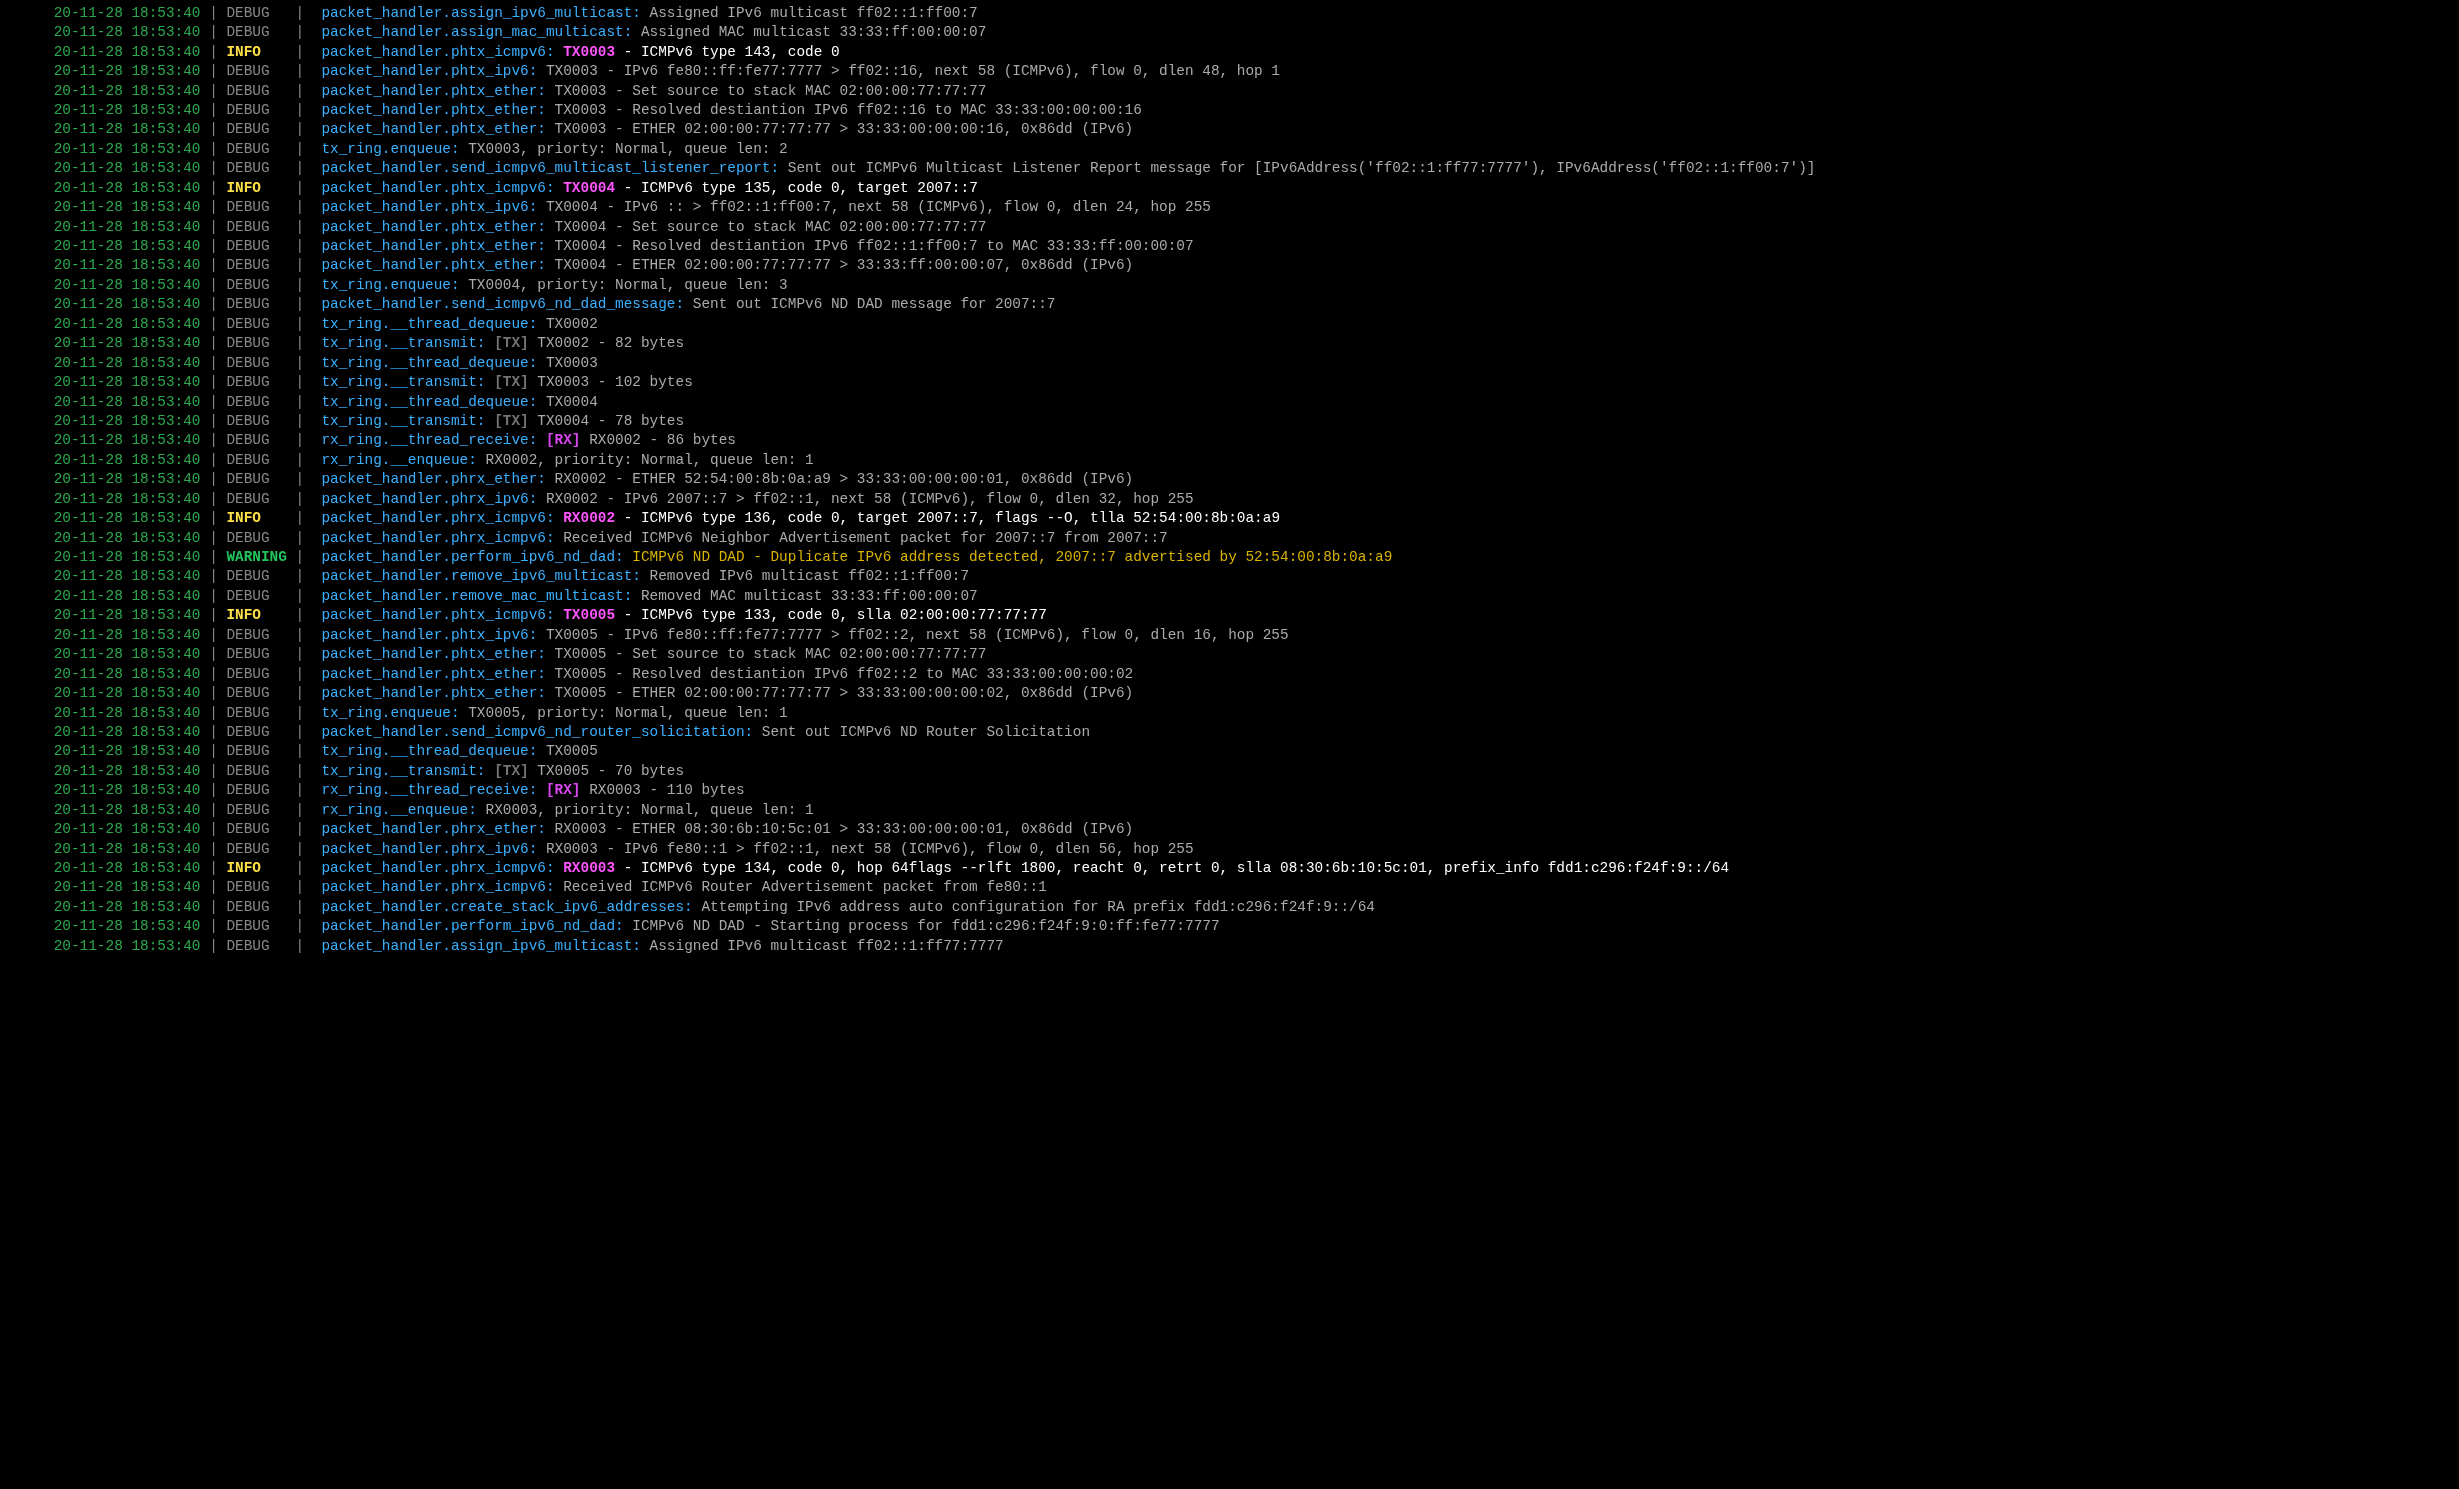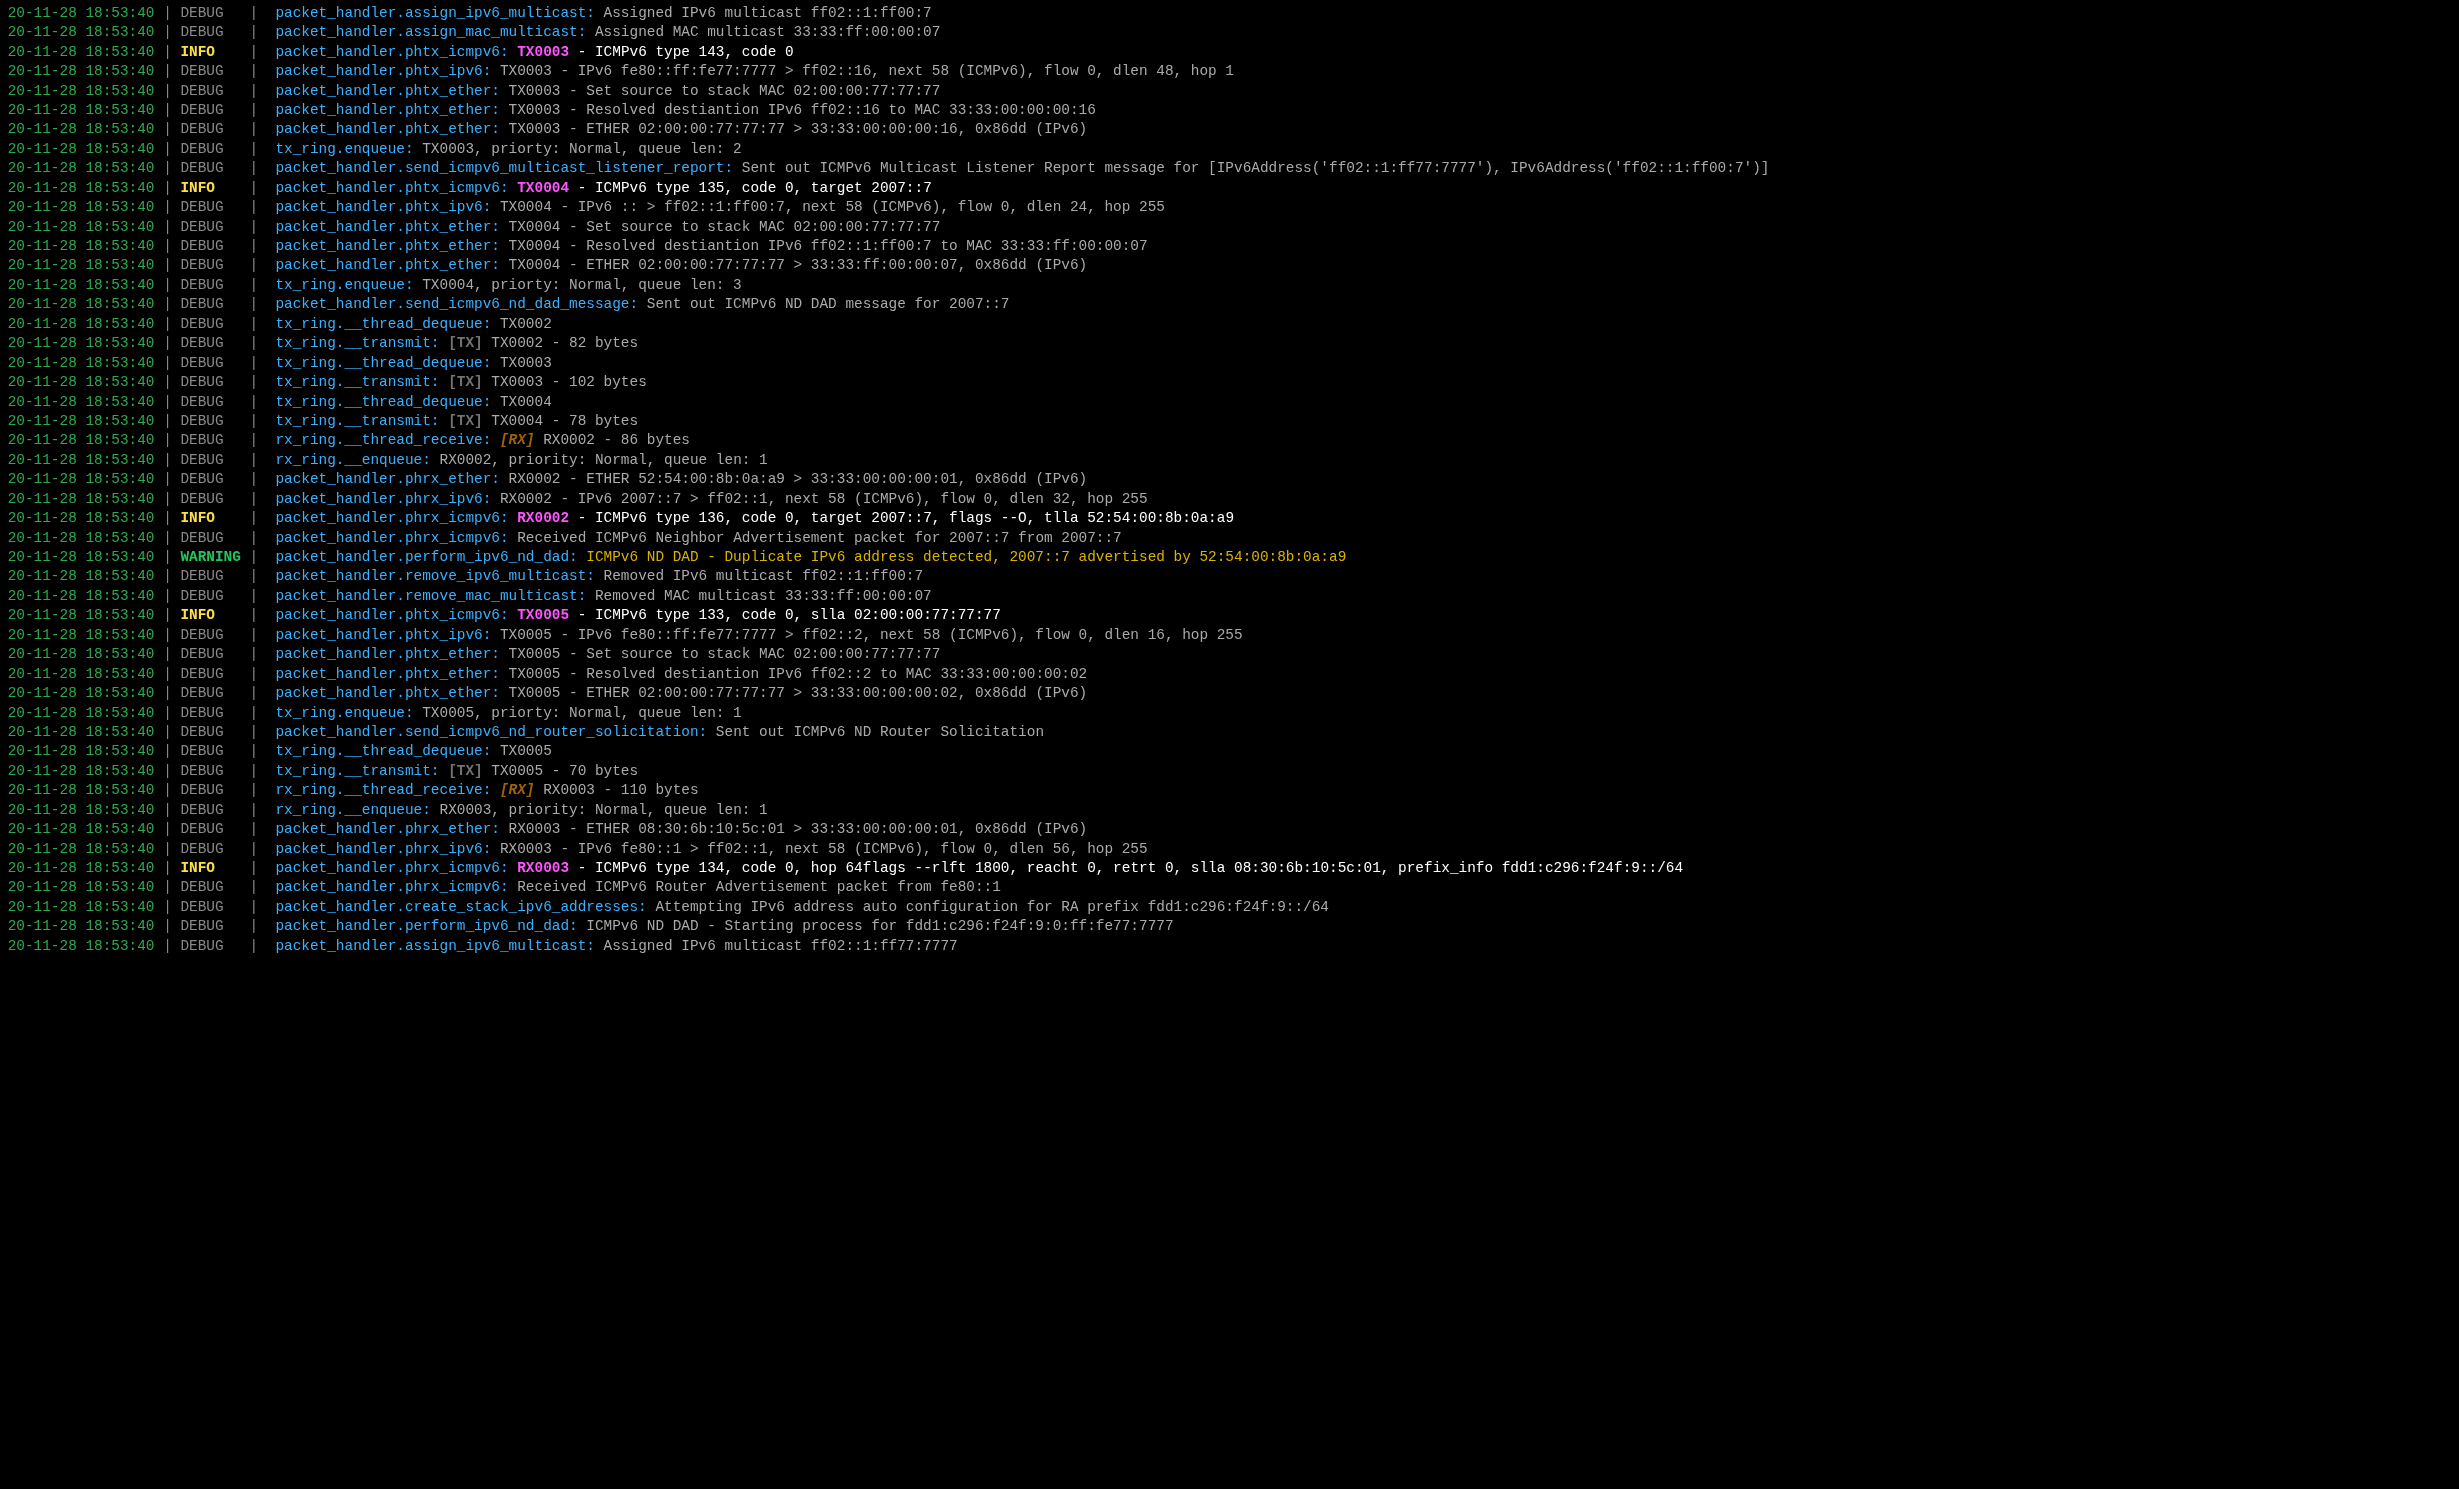--- a/index.html
+++ b/index.html
@@ -10,30 +10,30 @@
     font-family: "Menlo", "Consolas", "Courier New", monospace;
     font-size: 14.4px;
     line-height: 1.35;
     width: 2459px;
   }
   .log {
     padding: 3.8px 7.7px 9.6px 7.7px;
     white-space: pre-wrap;
     word-break: break-all;
   }
-  .line { display: block; }
+  .line { display: block; margin-left: 46px; }
   .ts   { color: #2fa94f; }       
   .sep  { color: #888; }          
   .lvl-DEBUG   { color: #888; }
   .lvl-INFO    { color: #fde047; font-weight: bold; }
   .lvl-WARNING { color: #22c55e; font-weight: bold; }
   .src  { color: #3bb0ff; }       
   .msg  { color: #aaa; }
   .msg-INFO { color: #ffffff; font-weight: normal; }
   .txid { color: #ff55ff; font-weight: bold; }  
   .txtag{ color: #737373; font-weight: bold; }  
-  .rxtag{ color: #a16207; font-weight: bold; font-style: italic; }  
+  .rxtag{ color: #d946ef; font-weight: bold; }  
 </style>
 </head>
 <body>
 
 <div class="log" id="log"><div class="line"><span class="ts">20-11-28 18:53:40</span><span class="sep"> | </span><span class="lvl-DEBUG">DEBUG  </span><span class="sep"> |  </span><span class="src">packet_handler.assign_ipv6_multicast: </span><span class="msg">Assigned IPv6 multicast ff02::1:ff00:7</span></div><div class="line"><span class="ts">20-11-28 18:53:40</span><span class="sep"> | </span><span class="lvl-DEBUG">DEBUG  </span><span class="sep"> |  </span><span class="src">packet_handler.assign_mac_multicast: </span><span class="msg">Assigned MAC multicast 33:33:ff:00:00:07</span></div><div class="line"><span class="ts">20-11-28 18:53:40</span><span class="sep"> | </span><span class="lvl-INFO">INFO   </span><span class="sep"> |  </span><span class="src">packet_handler.phtx_icmpv6: </span><span class="txid">TX0003</span><span class="msg-INFO"> - ICMPv6 type 143, code 0</span></div><div class="line"><span class="ts">20-11-28 18:53:40</span><span class="sep"> | </span><span class="lvl-DEBUG">DEBUG  </span><span class="sep"> |  </span><span class="src">packet_handler.phtx_ipv6: </span><span class="msg">TX0003 - IPv6 fe80::ff:fe77:7777 &gt; ff02::16, next 58 (ICMPv6), flow 0, dlen 48, hop 1</span></div><div class="line"><span class="ts">20-11-28 18:53:40</span><span class="sep"> | </span><span class="lvl-DEBUG">DEBUG  </span><span class="sep"> |  </span><span class="src">packet_handler.phtx_ether: </span><span class="msg">TX0003 - Set source to stack MAC 02:00:00:77:77:77</span></div><div class="line"><span class="ts">20-11-28 18:53:40</span><span class="sep"> | </span><span class="lvl-DEBUG">DEBUG  </span><span class="sep"> |  </span><span class="src">packet_handler.phtx_ether: </span><span class="msg">TX0003 - Resolved destiantion IPv6 ff02::16 to MAC 33:33:00:00:00:16</span></div><div class="line"><span class="ts">20-11-28 18:53:40</span><span class="sep"> | </span><span class="lvl-DEBUG">DEBUG  </span><span class="sep"> |  </span><span class="src">packet_handler.phtx_ether: </span><span class="msg">TX0003 - ETHER 02:00:00:77:77:77 &gt; 33:33:00:00:00:16, 0x86dd (IPv6)</span></div><div class="line"><span class="ts">20-11-28 18:53:40</span><span class="sep"> | </span><span class="lvl-DEBUG">DEBUG  </span><span class="sep"> |  </span><span class="src">tx_ring.enqueue: </span><span class="msg">TX0003, priorty: Normal, queue len: 2</span></div><div class="line"><span class="ts">20-11-28 18:53:40</span><span class="sep"> | </span><span class="lvl-DEBUG">DEBUG  </span><span class="sep"> |  </span><span class="src">packet_handler.send_icmpv6_multicast_listener_report: </span><span class="msg">Sent out ICMPv6 Multicast Listener Report message for [IPv6Address('ff02::1:ff77:7777'), IPv6Address('ff02::1:ff00:7')]</span></div><div class="line"><span class="ts">20-11-28 18:53:40</span><span class="sep"> | </span><span class="lvl-INFO">INFO   </span><span class="sep"> |  </span><span class="src">packet_handler.phtx_icmpv6: </span><span class="txid">TX0004</span><span class="msg-INFO"> - ICMPv6 type 135, code 0, target 2007::7</span></div><div class="line"><span class="ts">20-11-28 18:53:40</span><span class="sep"> | </span><span class="lvl-DEBUG">DEBUG  </span><span class="sep"> |  </span><span class="src">packet_handler.phtx_ipv6: </span><span class="msg">TX0004 - IPv6 :: &gt; ff02::1:ff00:7, next 58 (ICMPv6), flow 0, dlen 24, hop 255</span></div><div class="line"><span class="ts">20-11-28 18:53:40</span><span class="sep"> | </span><span class="lvl-DEBUG">DEBUG  </span><span class="sep"> |  </span><span class="src">packet_handler.phtx_ether: </span><span class="msg">TX0004 - Set source to stack MAC 02:00:00:77:77:77</span></div><div class="line"><span class="ts">20-11-28 18:53:40</span><span class="sep"> | </span><span class="lvl-DEBUG">DEBUG  </span><span class="sep"> |  </span><span class="src">packet_handler.phtx_ether: </span><span class="msg">TX0004 - Resolved destiantion IPv6 ff02::1:ff00:7 to MAC 33:33:ff:00:00:07</span></div><div class="line"><span class="ts">20-11-28 18:53:40</span><span class="sep"> | </span><span class="lvl-DEBUG">DEBUG  </span><span class="sep"> |  </span><span class="src">packet_handler.phtx_ether: </span><span class="msg">TX0004 - ETHER 02:00:00:77:77:77 &gt; 33:33:ff:00:00:07, 0x86dd (IPv6)</span></div><div class="line"><span class="ts">20-11-28 18:53:40</span><span class="sep"> | </span><span class="lvl-DEBUG">DEBUG  </span><span class="sep"> |  </span><span class="src">tx_ring.enqueue: </span><span class="msg">TX0004, priorty: Normal, queue len: 3</span></div><div class="line"><span class="ts">20-11-28 18:53:40</span><span class="sep"> | </span><span class="lvl-DEBUG">DEBUG  </span><span class="sep"> |  </span><span class="src">packet_handler.send_icmpv6_nd_dad_message: </span><span class="msg">Sent out ICMPv6 ND DAD message for 2007::7</span></div><div class="line"><span class="ts">20-11-28 18:53:40</span><span class="sep"> | </span><span class="lvl-DEBUG">DEBUG  </span><span class="sep"> |  </span><span class="src">tx_ring.__thread_dequeue: </span><span class="msg">TX0002</span></div><div class="line"><span class="ts">20-11-28 18:53:40</span><span class="sep"> | </span><span class="lvl-DEBUG">DEBUG  </span><span class="sep"> |  </span><span class="src">tx_ring.__transmit: </span><span class="txtag">[TX]</span><span class="msg"> TX0002 - 82 bytes</span></div><div class="line"><span class="ts">20-11-28 18:53:40</span><span class="sep"> | </span><span class="lvl-DEBUG">DEBUG  </span><span class="sep"> |  </span><span class="src">tx_ring.__thread_dequeue: </span><span class="msg">TX0003</span></div><div class="line"><span class="ts">20-11-28 18:53:40</span><span class="sep"> | </span><span class="lvl-DEBUG">DEBUG  </span><span class="sep"> |  </span><span class="src">tx_ring.__transmit: </span><span class="txtag">[TX]</span><span class="msg"> TX0003 - 102 bytes</span></div><div class="line"><span class="ts">20-11-28 18:53:40</span><span class="sep"> | </span><span class="lvl-DEBUG">DEBUG  </span><span class="sep"> |  </span><span class="src">tx_ring.__thread_dequeue: </span><span class="msg">TX0004</span></div><div class="line"><span class="ts">20-11-28 18:53:40</span><span class="sep"> | </span><span class="lvl-DEBUG">DEBUG  </span><span class="sep"> |  </span><span class="src">tx_ring.__transmit: </span><span class="txtag">[TX]</span><span class="msg"> TX0004 - 78 bytes</span></div><div class="line"><span class="ts">20-11-28 18:53:40</span><span class="sep"> | </span><span class="lvl-DEBUG">DEBUG  </span><span class="sep"> |  </span><span class="src">rx_ring.__thread_receive: </span><span class="rxtag">[RX]</span><span class="msg"> RX0002 - 86 bytes</span></div><div class="line"><span class="ts">20-11-28 18:53:40</span><span class="sep"> | </span><span class="lvl-DEBUG">DEBUG  </span><span class="sep"> |  </span><span class="src">rx_ring.__enqueue: </span><span class="msg">RX0002, priority: Normal, queue len: 1</span></div><div class="line"><span class="ts">20-11-28 18:53:40</span><span class="sep"> | </span><span class="lvl-DEBUG">DEBUG  </span><span class="sep"> |  </span><span class="src">packet_handler.phrx_ether: </span><span class="msg">RX0002 - ETHER 52:54:00:8b:0a:a9 &gt; 33:33:00:00:00:01, 0x86dd (IPv6)</span></div><div class="line"><span class="ts">20-11-28 18:53:40</span><span class="sep"> | </span><span class="lvl-DEBUG">DEBUG  </span><span class="sep"> |  </span><span class="src">packet_handler.phrx_ipv6: </span><span class="msg">RX0002 - IPv6 2007::7 &gt; ff02::1, next 58 (ICMPv6), flow 0, dlen 32, hop 255</span></div><div class="line"><span class="ts">20-11-28 18:53:40</span><span class="sep"> | </span><span class="lvl-INFO">INFO   </span><span class="sep"> |  </span><span class="src">packet_handler.phrx_icmpv6: </span><span class="txid">RX0002</span><span class="msg-INFO"> - ICMPv6 type 136, code 0, target 2007::7, flags --O, tlla 52:54:00:8b:0a:a9</span></div><div class="line"><span class="ts">20-11-28 18:53:40</span><span class="sep"> | </span><span class="lvl-DEBUG">DEBUG  </span><span class="sep"> |  </span><span class="src">packet_handler.phrx_icmpv6: </span><span class="msg">Received ICMPv6 Neighbor Advertisement packet for 2007::7 from 2007::7</span></div><div class="line"><span class="ts">20-11-28 18:53:40</span><span class="sep"> | </span><span class="lvl-WARNING">WARNING</span><span class="sep"> |  </span><span class="src">packet_handler.perform_ipv6_nd_dad: </span><span class="msg" style="color: rgb(217, 179, 0);">ICMPv6 ND DAD - Duplicate IPv6 address detected, 2007::7 advertised by 52:54:00:8b:0a:a9</span></div><div class="line"><span class="ts">20-11-28 18:53:40</span><span class="sep"> | </span><span class="lvl-DEBUG">DEBUG  </span><span class="sep"> |  </span><span class="src">packet_handler.remove_ipv6_multicast: </span><span class="msg">Removed IPv6 multicast ff02::1:ff00:7</span></div><div class="line"><span class="ts">20-11-28 18:53:40</span><span class="sep"> | </span><span class="lvl-DEBUG">DEBUG  </span><span class="sep"> |  </span><span class="src">packet_handler.remove_mac_multicast: </span><span class="msg">Removed MAC multicast 33:33:ff:00:00:07</span></div><div class="line"><span class="ts">20-11-28 18:53:40</span><span class="sep"> | </span><span class="lvl-INFO">INFO   </span><span class="sep"> |  </span><span class="src">packet_handler.phtx_icmpv6: </span><span class="txid">TX0005</span><span class="msg-INFO"> - ICMPv6 type 133, code 0, slla 02:00:00:77:77:77</span></div><div class="line"><span class="ts">20-11-28 18:53:40</span><span class="sep"> | </span><span class="lvl-DEBUG">DEBUG  </span><span class="sep"> |  </span><span class="src">packet_handler.phtx_ipv6: </span><span class="msg">TX0005 - IPv6 fe80::ff:fe77:7777 &gt; ff02::2, next 58 (ICMPv6), flow 0, dlen 16, hop 255</span></div><div class="line"><span class="ts">20-11-28 18:53:40</span><span class="sep"> | </span><span class="lvl-DEBUG">DEBUG  </span><span class="sep"> |  </span><span class="src">packet_handler.phtx_ether: </span><span class="msg">TX0005 - Set source to stack MAC 02:00:00:77:77:77</span></div><div class="line"><span class="ts">20-11-28 18:53:40</span><span class="sep"> | </span><span class="lvl-DEBUG">DEBUG  </span><span class="sep"> |  </span><span class="src">packet_handler.phtx_ether: </span><span class="msg">TX0005 - Resolved destiantion IPv6 ff02::2 to MAC 33:33:00:00:00:02</span></div><div class="line"><span class="ts">20-11-28 18:53:40</span><span class="sep"> | </span><span class="lvl-DEBUG">DEBUG  </span><span class="sep"> |  </span><span class="src">packet_handler.phtx_ether: </span><span class="msg">TX0005 - ETHER 02:00:00:77:77:77 &gt; 33:33:00:00:00:02, 0x86dd (IPv6)</span></div><div class="line"><span class="ts">20-11-28 18:53:40</span><span class="sep"> | </span><span class="lvl-DEBUG">DEBUG  </span><span class="sep"> |  </span><span class="src">tx_ring.enqueue: </span><span class="msg">TX0005, priorty: Normal, queue len: 1</span></div><div class="line"><span class="ts">20-11-28 18:53:40</span><span class="sep"> | </span><span class="lvl-DEBUG">DEBUG  </span><span class="sep"> |  </span><span class="src">packet_handler.send_icmpv6_nd_router_solicitation: </span><span class="msg">Sent out ICMPv6 ND Router Solicitation</span></div><div class="line"><span class="ts">20-11-28 18:53:40</span><span class="sep"> | </span><span class="lvl-DEBUG">DEBUG  </span><span class="sep"> |  </span><span class="src">tx_ring.__thread_dequeue: </span><span class="msg">TX0005</span></div><div class="line"><span class="ts">20-11-28 18:53:40</span><span class="sep"> | </span><span class="lvl-DEBUG">DEBUG  </span><span class="sep"> |  </span><span class="src">tx_ring.__transmit: </span><span class="txtag">[TX]</span><span class="msg"> TX0005 - 70 bytes</span></div><div class="line"><span class="ts">20-11-28 18:53:40</span><span class="sep"> | </span><span class="lvl-DEBUG">DEBUG  </span><span class="sep"> |  </span><span class="src">rx_ring.__thread_receive: </span><span class="rxtag">[RX]</span><span class="msg"> RX0003 - 110 bytes</span></div><div class="line"><span class="ts">20-11-28 18:53:40</span><span class="sep"> | </span><span class="lvl-DEBUG">DEBUG  </span><span class="sep"> |  </span><span class="src">rx_ring.__enqueue: </span><span class="msg">RX0003, priority: Normal, queue len: 1</span></div><div class="line"><span class="ts">20-11-28 18:53:40</span><span class="sep"> | </span><span class="lvl-DEBUG">DEBUG  </span><span class="sep"> |  </span><span class="src">packet_handler.phrx_ether: </span><span class="msg">RX0003 - ETHER 08:30:6b:10:5c:01 &gt; 33:33:00:00:00:01, 0x86dd (IPv6)</span></div><div class="line"><span class="ts">20-11-28 18:53:40</span><span class="sep"> | </span><span class="lvl-DEBUG">DEBUG  </span><span class="sep"> |  </span><span class="src">packet_handler.phrx_ipv6: </span><span class="msg">RX0003 - IPv6 fe80::1 &gt; ff02::1, next 58 (ICMPv6), flow 0, dlen 56, hop 255</span></div><div class="line"><span class="ts">20-11-28 18:53:40</span><span class="sep"> | </span><span class="lvl-INFO">INFO   </span><span class="sep"> |  </span><span class="src">packet_handler.phrx_icmpv6: </span><span class="txid">RX0003</span><span class="msg-INFO"> - ICMPv6 type 134, code 0, hop 64flags --rlft 1800, reacht 0, retrt 0, slla 08:30:6b:10:5c:01, prefix_info fdd1:c296:f24f:9::/64</span></div><div class="line"><span class="ts">20-11-28 18:53:40</span><span class="sep"> | </span><span class="lvl-DEBUG">DEBUG  </span><span class="sep"> |  </span><span class="src">packet_handler.phrx_icmpv6: </span><span class="msg">Received ICMPv6 Router Advertisement packet from fe80::1</span></div><div class="line"><span class="ts">20-11-28 18:53:40</span><span class="sep"> | </span><span class="lvl-DEBUG">DEBUG  </span><span class="sep"> |  </span><span class="src">packet_handler.create_stack_ipv6_addresses: </span><span class="msg">Attempting IPv6 address auto configuration for RA prefix fdd1:c296:f24f:9::/64</span></div><div class="line"><span class="ts">20-11-28 18:53:40</span><span class="sep"> | </span><span class="lvl-DEBUG">DEBUG  </span><span class="sep"> |  </span><span class="src">packet_handler.perform_ipv6_nd_dad: </span><span class="msg">ICMPv6 ND DAD - Starting process for fdd1:c296:f24f:9:0:ff:fe77:7777</span></div><div class="line"><span class="ts">20-11-28 18:53:40</span><span class="sep"> | </span><span class="lvl-DEBUG">DEBUG  </span><span class="sep"> |  </span><span class="src">packet_handler.assign_ipv6_multicast: </span><span class="msg">Assigned IPv6 multicast ff02::1:ff77:7777</span></div></div>
 
 
 </body></html>

